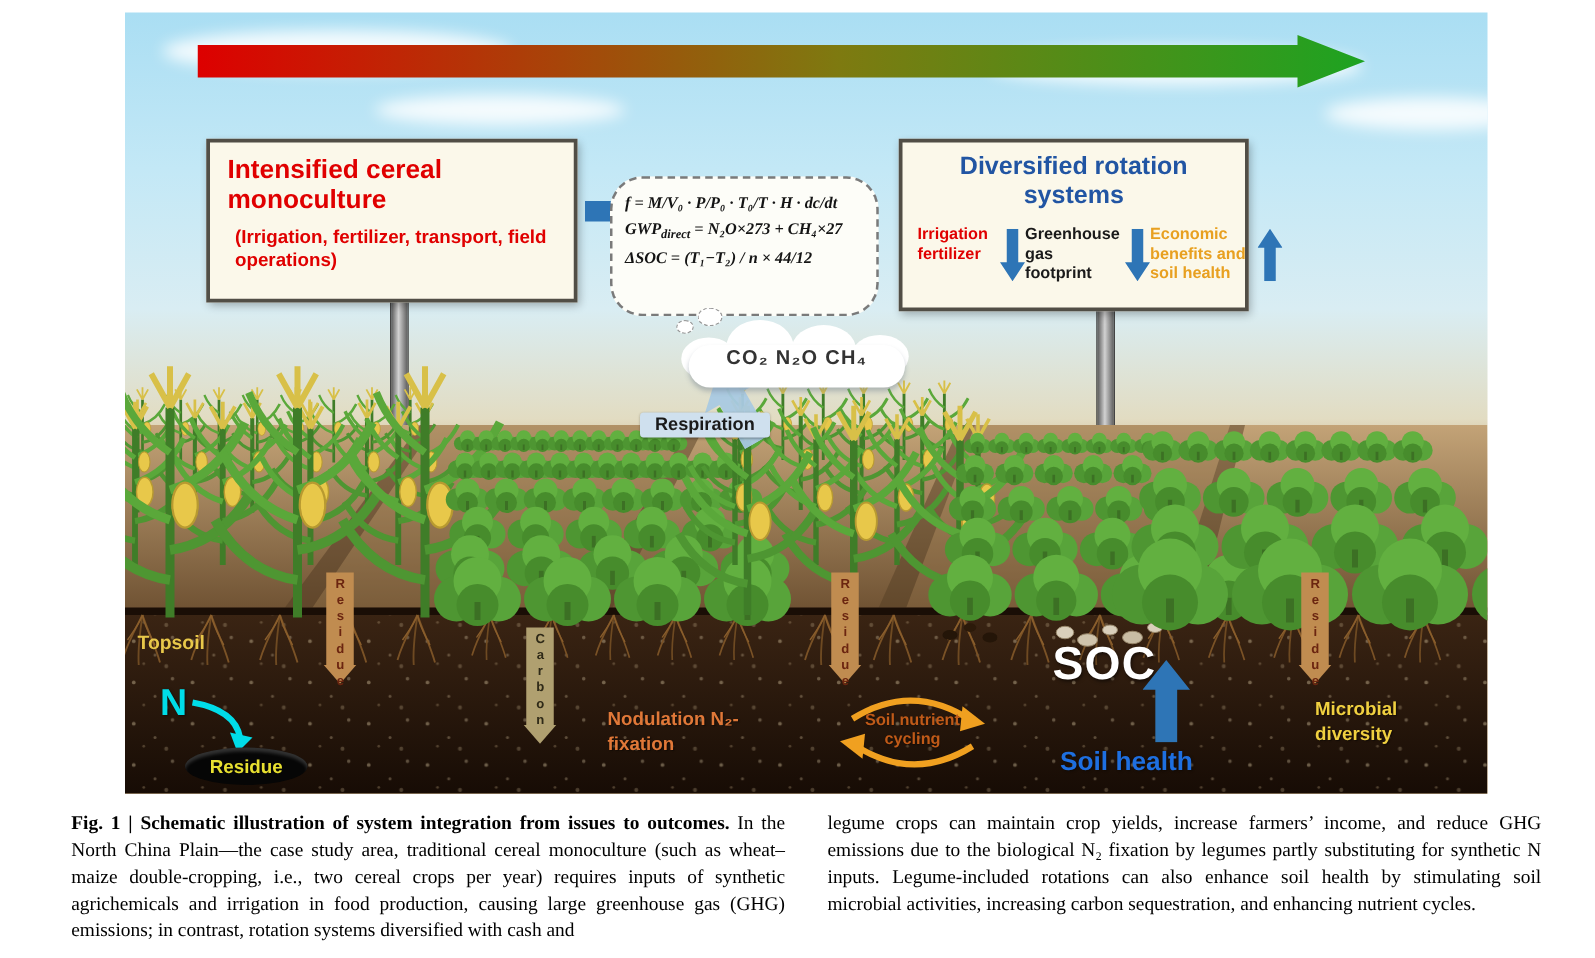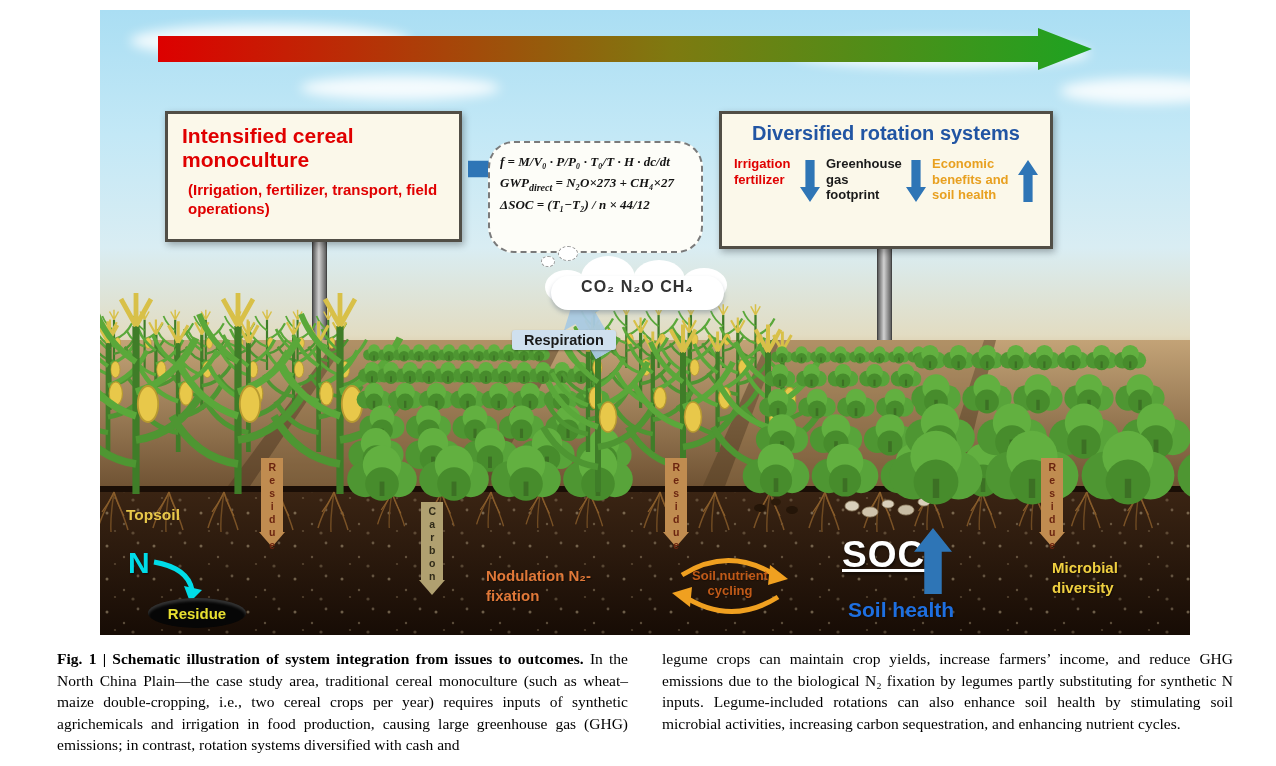--- a/index.html
+++ b/index.html
@@ -19,21 +19,21 @@
                 color:#ffffff;font-size:19.5px;font-weight:bold;text-shadow:1px 1px 2px rgba(0,0,0,.35);}
 
   
   .post{position:absolute;width:13px;background:linear-gradient(90deg,#5a5a5a,#d2d2d2 45%,#5f5f5f);
         border:1px solid #444;z-index:1;}
   .sign{position:absolute;background:#fbf8ea;border:3px solid #514e46;z-index:4;box-sizing:border-box;
         box-shadow:2px 3px 7px rgba(0,0,0,.3);}
   .sign-left{left:65px;top:101px;width:297px;height:131px;padding:10px 14px;}
   .ls-title{font-size:21px;font-weight:bold;color:#e00000;line-height:1.15;}
   .ls-sub{margin-top:9px;font-size:15px;font-weight:bold;color:#e00000;line-height:1.25;padding-left:6px;}
-  .sign-right{left:619px;top:101px;width:334px;height:138px;padding:8px 10px;}
+  .sign-right{left:619px;top:101px;width:280px;height:138px;padding:8px 10px;}
   .rs-title{text-align:center;font-size:20px;font-weight:bold;color:#2155a3;}
   .rs-items{display:flex;justify-content:space-between;margin-top:11px;padding:0 2px;}
   .rs-item{display:flex;align-items:flex-start;gap:4px;}
   .rs-label{font-size:13px;font-weight:bold;line-height:1.2;}
   .c-red{color:#e00000;} .c-black{color:#1a1a1a;} .c-orange{color:#e8a020;}
   .w1{width:62px;} .w2{width:76px;} .w3{width:82px;}
 
   
   .arr-up{clip-path:polygon(50% 0,100% 36%,73% 36%,73% 100%,27% 100%,27% 36%,0 36%);background:#2e75b6;}
   .arr-down{clip-path:polygon(50% 100%,100% 64%,73% 64%,73% 0,27% 0,27% 64%,0 64%);background:#2e75b6;}
@@ -57,42 +57,42 @@
 
   
   .resp-arrow{position:absolute;left:465px;top:284px;width:50px;height:64px;background:#a9c9e2;
               transform:rotate(-30deg);opacity:.95;z-index:3;}
   .resp-label{position:absolute;left:412px;top:320px;z-index:4;background:#cfe0ee;color:#1a1a1a;
               font-size:14.5px;font-weight:bold;padding:2px 12px;border-radius:3px;
               box-shadow:0 1px 2px rgba(0,0,0,.3);}
 
   
   .soil-label{position:absolute;z-index:5;}
-  .topsoil{left:10px;top:496px;color:#e8c84a;font-weight:bold;font-size:15.5px;margin-left:16px;}
+  .topsoil{left:10px;top:496px;color:#e8c84a;font-weight:bold;font-size:15.5px;}
   .res-arrow{position:absolute;z-index:5;width:26px;}
   .res-shaft{width:22px;margin:0 2px;height:74px;display:flex;justify-content:center;padding-top:3px;box-sizing:border-box;}
   .res-head{width:0;height:0;border-left:13px solid transparent;border-right:13px solid transparent;}
   .vtext{writing-mode:vertical-rl;text-orientation:upright;font-size:10.5px;font-weight:bold;
          letter-spacing:1px;line-height:1;}
   .residue .res-shaft{background:#c08c50;} .residue .res-head{border-top:15px solid #c08c50;}
   .residue .vtext{color:#6b2510;}
   .carbon .res-shaft{background:#b0a070;height:78px;} .carbon .res-head{border-top:15px solid #b0a070;}
   .carbon .vtext{color:#2f2a18;}
   .n-sym{left:28px;top:536px;font-size:30px;font-weight:bold;color:#00dce8;text-shadow:1px 1px 2px rgba(0,0,0,.5);}
   .leach-svg{position:absolute;left:48px;top:548px;width:56px;height:44px;z-index:5;}
   .leach-disc{left:48px;top:588px;width:98px;height:30px;background:#060606;border-radius:50%;
               display:flex;align-items:center;justify-content:center;color:#e8e030;font-size:15px;font-weight:bold;
               box-shadow:inset 0 3px 3px rgba(255,255,255,.18);}
   .nodulation{left:386px;top:556px;width:116px;color:#e07838;font-size:15px;font-weight:bold;line-height:1.3;
               text-shadow:1px 1px 1px rgba(0,0,0,.4);}
   .cycling{left:566px;top:533px;width:128px;height:86px;}
   .cyc-text{position:absolute;left:8px;right:8px;top:26px;text-align:center;color:#c05a18;
             font-size:13px;font-weight:bold;line-height:1.15;text-shadow:0 1px 1px rgba(0,0,0,.35);}
-  .soc{left:742px;top:524px;color:#ffffff;font-size:37px;font-weight:bold;letter-spacing:1px;
-       text-shadow:1px 2px 3px rgba(0,0,0,.55);text-decoration:underline;}
+  .soc{left:742px;top:500px;color:#ffffff;font-size:37px;font-weight:bold;letter-spacing:1px;
+       text-shadow:1px 2px 3px rgba(0,0,0,.55);}
   .soc-arrow{position:absolute;left:814px;top:518px;width:38px;height:66px;z-index:5;}
   .soil-health{left:748px;top:588px;color:#1e6fe0;font-size:21px;font-weight:bold;
                text-shadow:1px 1px 2px rgba(0,0,0,.4);}
   .microbial{left:952px;top:548px;width:98px;color:#f0d040;font-size:15px;font-weight:bold;line-height:1.3;
              text-shadow:1px 1px 1px rgba(0,0,0,.45);}
 
   
   .caption{position:absolute;left:57px;top:648px;width:1176px;display:flex;gap:34px;z-index:1;
            font-family:"Liberation Serif",serif;font-size:15.5px;line-height:1.39;color:#000;text-align:justify;}
   .cap-col{width:571px;}

